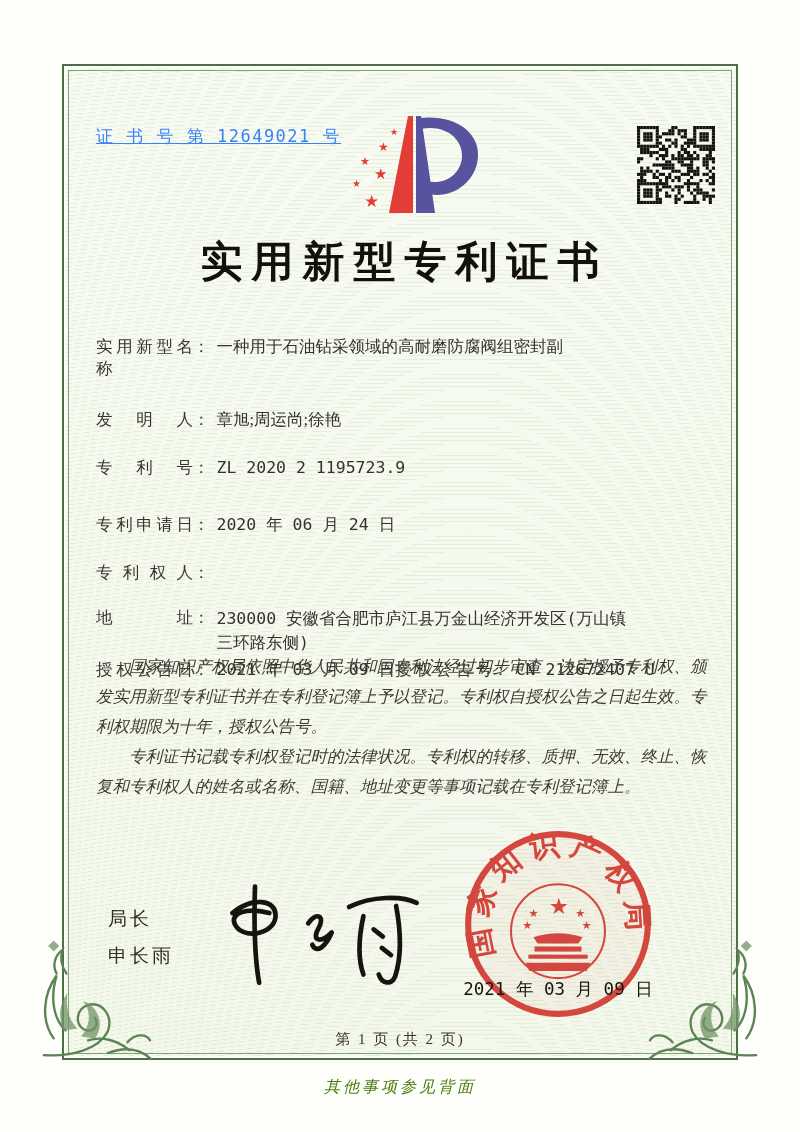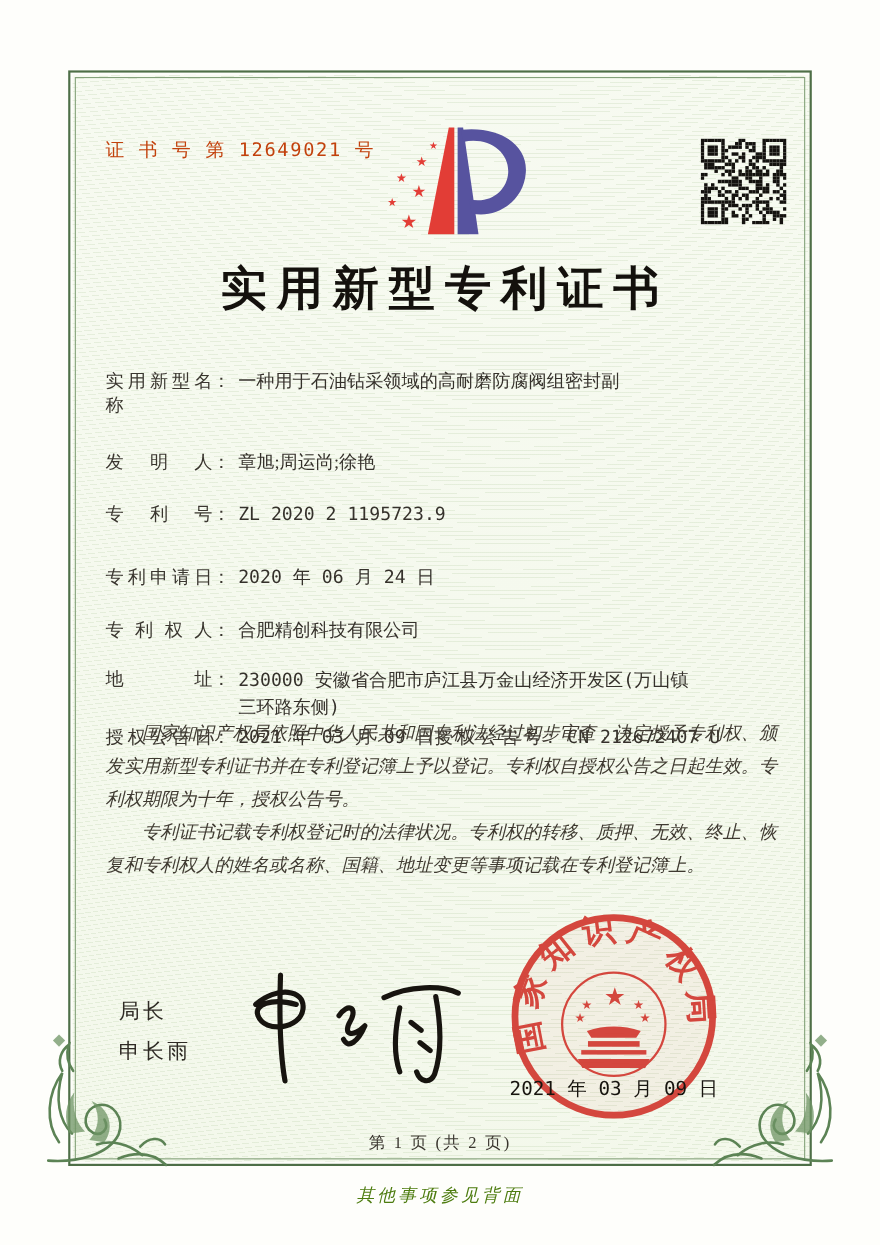--- a/index.html
+++ b/index.html
@@ -24,21 +24,22 @@
   .border-inner{
     position:absolute;left:68px;top:70px;width:664px;height:984px;
     border:1px solid #84a27a;box-sizing:border-box;
   }
   .flourish{position:absolute;width:118px;height:128px;}
   .flourish.bl{left:34px;top:938px;}
   .flourish.br{right:34px;top:938px;transform:scaleX(-1);}
   
   .cert-no{
     position:absolute;left:96px;top:125px;font-size:17px;letter-spacing:1.5px;
-    color:#c2410c;
+    color:#3b82f6;
+    text-decoration:underline;
   }
   .mono{font-family:"DejaVu Sans Mono","Liberation Mono",monospace;}
   .logo{position:absolute;left:334px;top:112px;width:150px;height:106px;}
   .qr{position:absolute;left:637px;top:126px;width:78px;height:78px;}
   .title{
     position:absolute;left:0;top:234px;width:100%;text-align:center;
     font-size:42px;font-weight:600;color:#14110d;
     letter-spacing:9px;text-indent:9px;
   }
   
@@ -487,21 +488,20 @@
       <span class="fvalue mono">ZL 2020 2 1195723.9</span>
     </div>
     <div class="frow r-filing">
       <span class="flabel">专利申请日</span>
         <span class="fcolon">：</span>
       <span class="fvalue mono">2020 年 06 月 24 日</span>
     </div>
     <div class="frow r-patentee">
       <span class="flabel">专 利 权 人</span>
         <span class="fcolon">：</span>
-      <span class="fvalue">合肥精创科技有限公司</span>
     </div>
     <div class="frow r-address">
       <span class="flabel">地 址</span>
         <span class="fcolon">：</span>
       <span class="fvalue mono">230000 安徽省合肥市庐江县万金山经济开发区(万山镇三环路东侧)</span>
     </div>
     <div class="frow r-grant">
       <span class="pair">
         <span class="flabel">授权公告日</span>
           <span class="fcolon">：</span>

